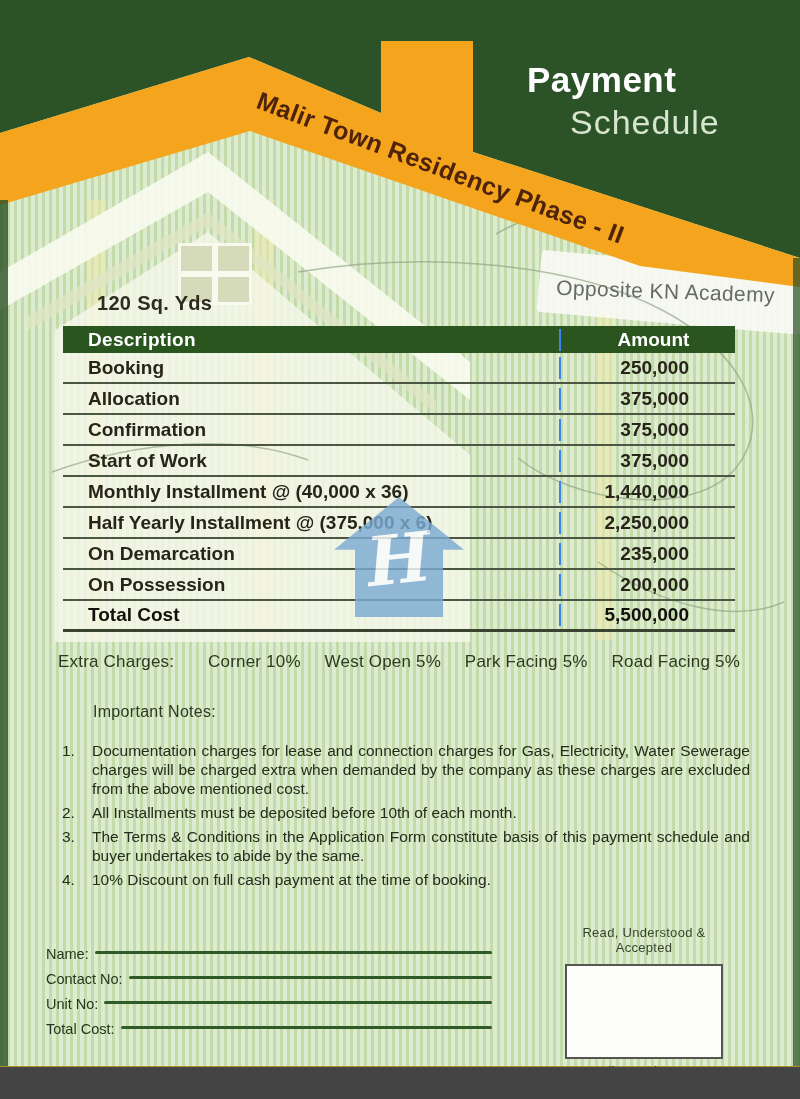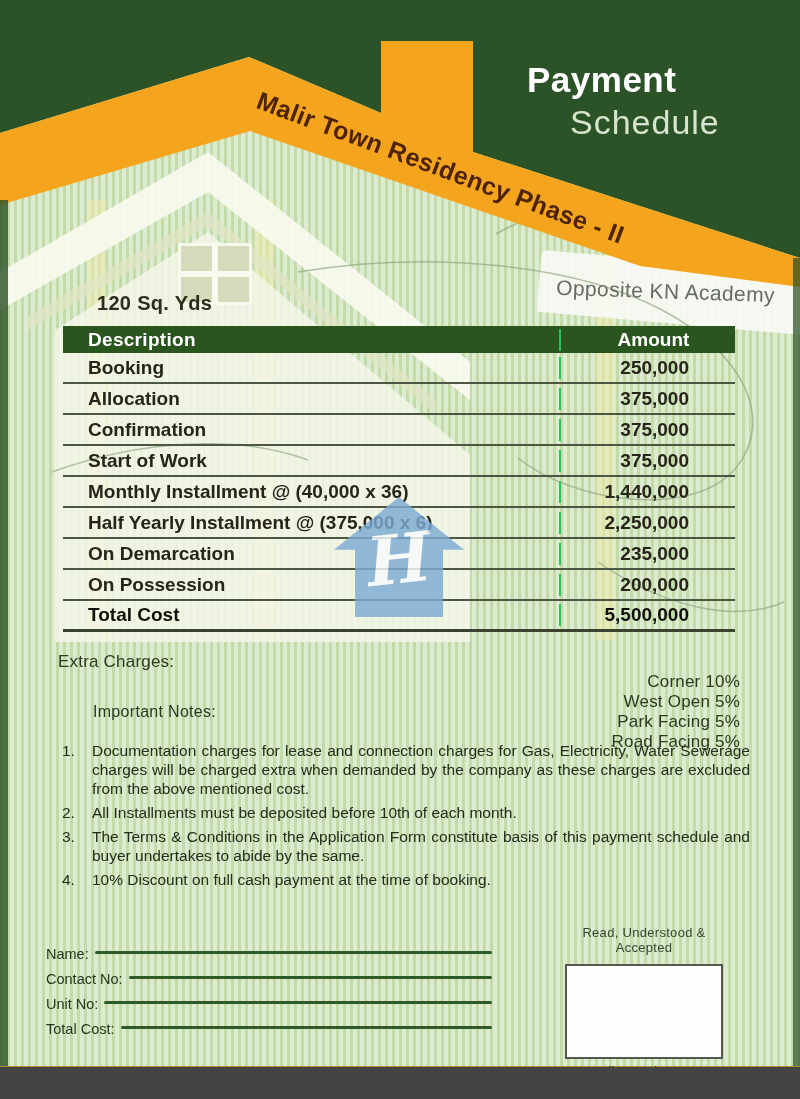--- a/index.html
+++ b/index.html
@@ -38,26 +38,26 @@
     font-size:25px;font-weight:bold;color:#4e2309;letter-spacing:.4px;white-space:nowrap;}
   #plot-size{left:97px;top:292px;font-size:20px;font-weight:bold;color:#2e2c1f;letter-spacing:.3px;}
   #location{left:530px;top:279px;width:245px;text-align:right;font-size:21px;color:#666c63;
     transform:rotate(2deg);letter-spacing:.4px;}
   
   #ptable{left:63px;top:326px;width:672px;}
   .t-head{display:flex;background:var(--header-green,#2a551f);height:27px;align-items:center;}
   .t-head .t-desc{color:#fff;font-weight:bold;font-size:19px;letter-spacing:.3px;}
   .t-head .t-amt{color:#fff;font-weight:bold;font-size:19px;text-align:center;padding-right:0;}
   .t-desc{width:496px;box-sizing:border-box;padding-left:25px;}
-  .t-amt{flex:1;box-sizing:border-box;border-left:2px solid #22c55e;text-align:right;padding-right:46px;padding-left:11px;}
+  .t-amt{flex:1;box-sizing:border-box;border-left:2px solid #3b82f6;text-align:right;padding-right:46px;padding-left:11px;}
   .t-row{display:flex;height:31px;align-items:center;border-bottom:2px solid #4b5643;
     font-size:19px;font-weight:bold;color:#272419;box-sizing:border-box;}
   .t-row.total{border-bottom:3px solid #39432f;color:#12100b;align-items:center;}
   
-  #extra{left:58px;top:652px;width:682px;display:flex;font-size:17px;color:#2b3a20;letter-spacing:.2px;flex-direction:column;}
+  #extra{left:58px;top:652px;width:682px;display:flex;font-size:17px;color:#2b3a20;letter-spacing:.2px;}
   #extra .xc{margin-left:auto;}
   #extra .xc-first-gap{width:10px;}
   
   #notes-heading{left:93px;top:703px;font-size:16px;color:#2b3a24;letter-spacing:.3px;}
   #notes{left:62px;top:741px;width:688px;}
   .note{display:flex;margin-bottom:5px;font-size:15.5px;line-height:19px;color:#222d1a;}
   .note .num{width:30px;flex:none;}
   .note .ntext{flex:1;text-align:justify;}
   
   #fields{left:46px;top:946px;width:446px;}

